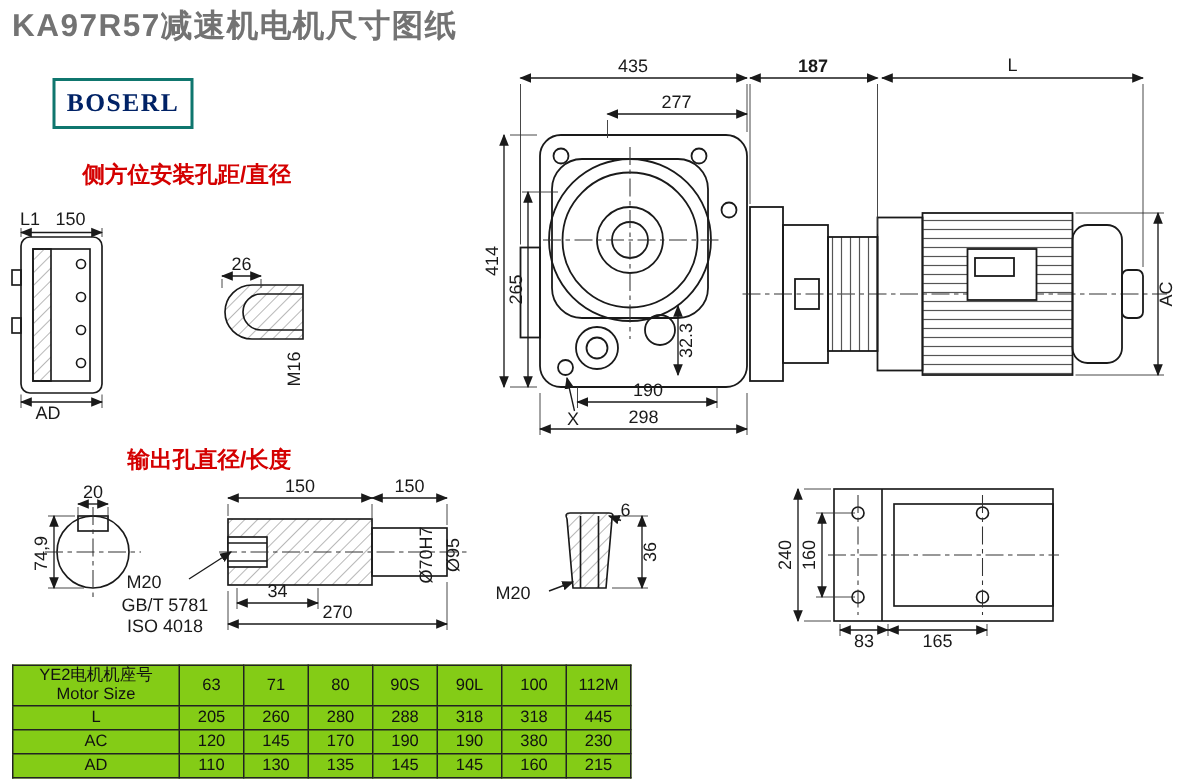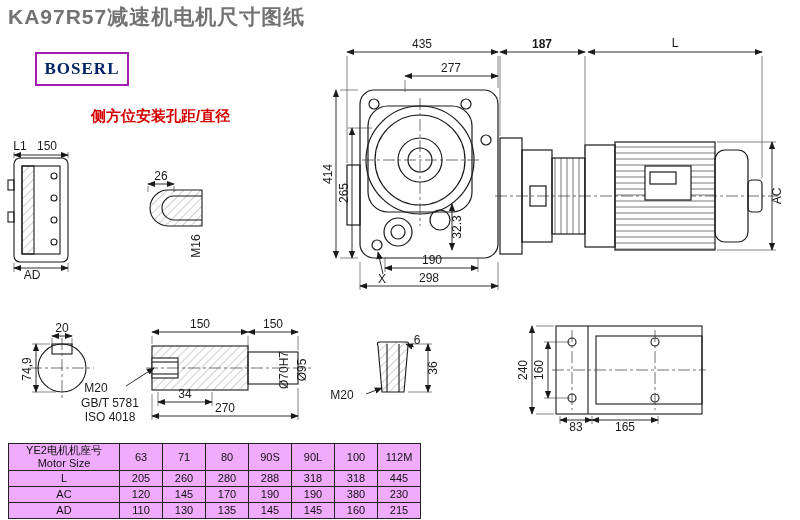--- a/index.html
+++ b/index.html
@@ -1,24 +1,24 @@
 <!DOCTYPE html>
 <html><head>
 <meta charset="utf-8">
 <style>
   html,body{margin:0;padding:0;background:#fff;font-family:"Liberation Sans",sans-serif;}
   .canvas{position:relative;width:800px;height:520px;background:#ffffff;overflow:hidden;}
   .canvas svg{position:absolute;left:0;top:0;}
   svg text{font-family:"Liberation Sans",sans-serif;fill:#1a1a1a;font-size:12px;text-anchor:middle;}
   .title{position:absolute;left:8px;top:3px;font-size:21px;font-weight:bold;color:#737373;letter-spacing:1px;white-space:nowrap;}
-  .logo{position:absolute;left:35px;top:52px;width:90px;height:30px;border:2px solid #a21caf;
+  .logo{position:absolute;left:35px;top:52px;width:90px;height:30px;border:2px solid #0f766e;
         display:flex;align-items:center;justify-content:center;
         font-family:"Liberation Serif",serif;font-weight:bold;font-size:17px;color:#002266;letter-spacing:1px;}
   .red-label{position:absolute;color:#d40000;font-size:15px;font-weight:bold;white-space:nowrap;}
-  .spec-table{position:absolute;left:8px;top:443px;border-collapse:collapse;background:#f0abfc;padding-left:10px;}
+  .spec-table{position:absolute;left:8px;top:443px;border-collapse:collapse;background:#84cc16;padding-left:10px;}
   .spec-table th,.spec-table td{border:1px solid #222;font-size:11px;font-weight:normal;
         text-align:center;padding:0 3px;height:15px;line-height:13px;color:#111;}
   .spec-table .rowhead{width:104px;text-align:center;}
   .spec-table .colhead{width:36px;}
   .spec-table .hdrline{line-height:13px;}
 </style>
 </head>
 <body>
 
 <div class="canvas">
@@ -230,21 +230,22 @@
       <text x="527" y="370" transform="rotate(-90 527 370)" font-size="11">240</text>
       <text x="543" y="370" transform="rotate(-90 543 370)" font-size="11">160</text>
       <text x="576" y="431">83</text>
       <text x="625" y="431">165</text>
     </g>
   </svg>
 
   <div class="title">KA97R57减速机电机尺寸图纸</div>
   <div class="logo">BOSERL</div>
 
-  <div class="red-label" style="left:55px;top:107px;margin-left:36px;">侧方位安装孔距/直径</div>
+  <div class="red-label" style="left:55px;top:107px;">侧方位安装孔距/直径</div>
+  <div class="red-label" style="left:85px;top:297px;">输出孔直径/长度</div>
 
   <table class="spec-table">
     <tbody>
         <tr>
       <th class="rowhead">
         <div class="hdrline">YE2电机机座号</div>
         <div class="hdrline">Motor Size</div>
       </th>
       <th class="colhead">63</th>
       <th class="colhead">71</th>

